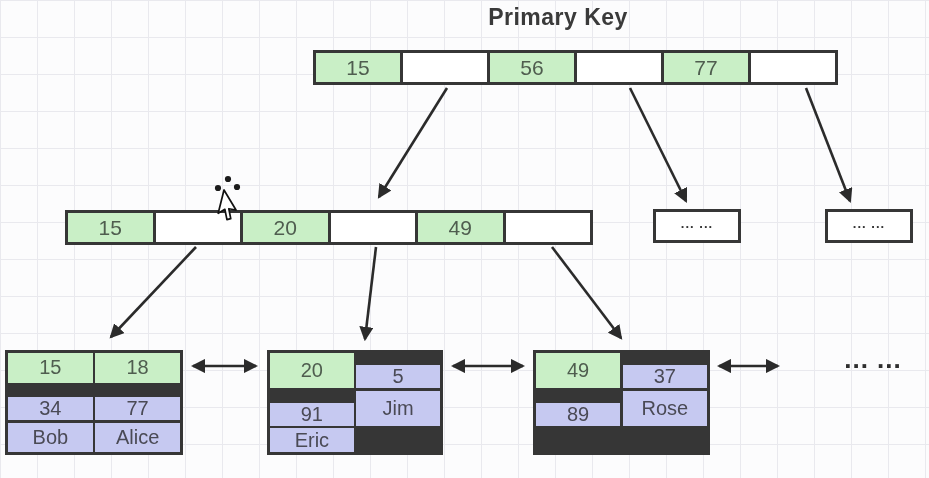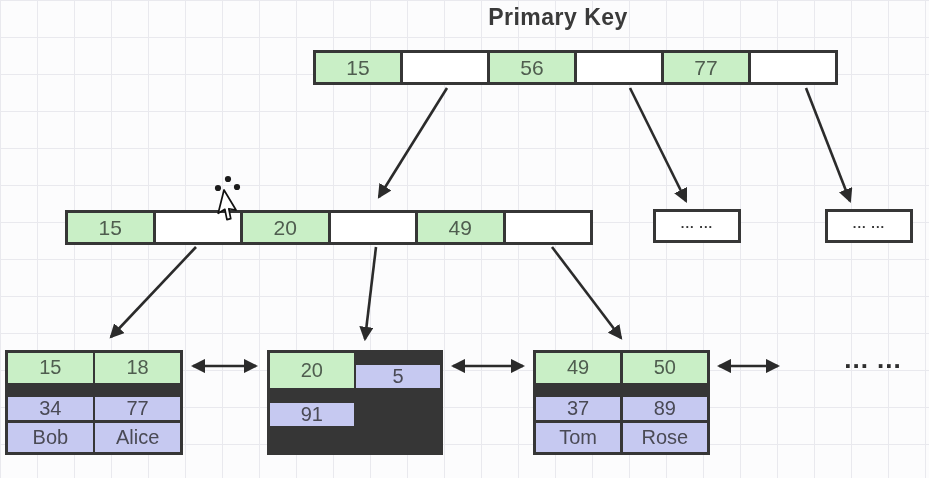--- a/index.html
+++ b/index.html
@@ -109,28 +109,28 @@
     <div class="lcell r1">34</div>
     <div class="lcell r1">77</div>
     <div class="lcell r2">Bob</div>
     <div class="lcell r2">Alice</div>
   </div>
 
   <div class="leaf leaf2">
     <div class="lcell r0">20</div>
     <div class="lcell r1">5</div>
     <div class="lcell r1">91</div>
+    <div class="lcell r2">Jim</div>
+    <div class="lcell r2">Eric</div>
   </div>
 
   <div class="leaf leaf3">
     <div class="lcell r0">49</div>
-    <div class="lcell r0">50</div>
     <div class="lcell r1">37</div>
     <div class="lcell r1">89</div>
-    <div class="lcell r2">Tom</div>
     <div class="lcell r2">Rose</div>
   </div>
 
   <div class="more">
     <span>... ...</span>
   </div>
 
   <svg class="arrows" width="929" height="478" viewBox="0 0 929 478">
     <defs>
       <marker id="ah" viewBox="0 0 10 10" refX="8.5" refY="5" markerWidth="5.5" markerHeight="5.5" orient="auto-start-reverse">

